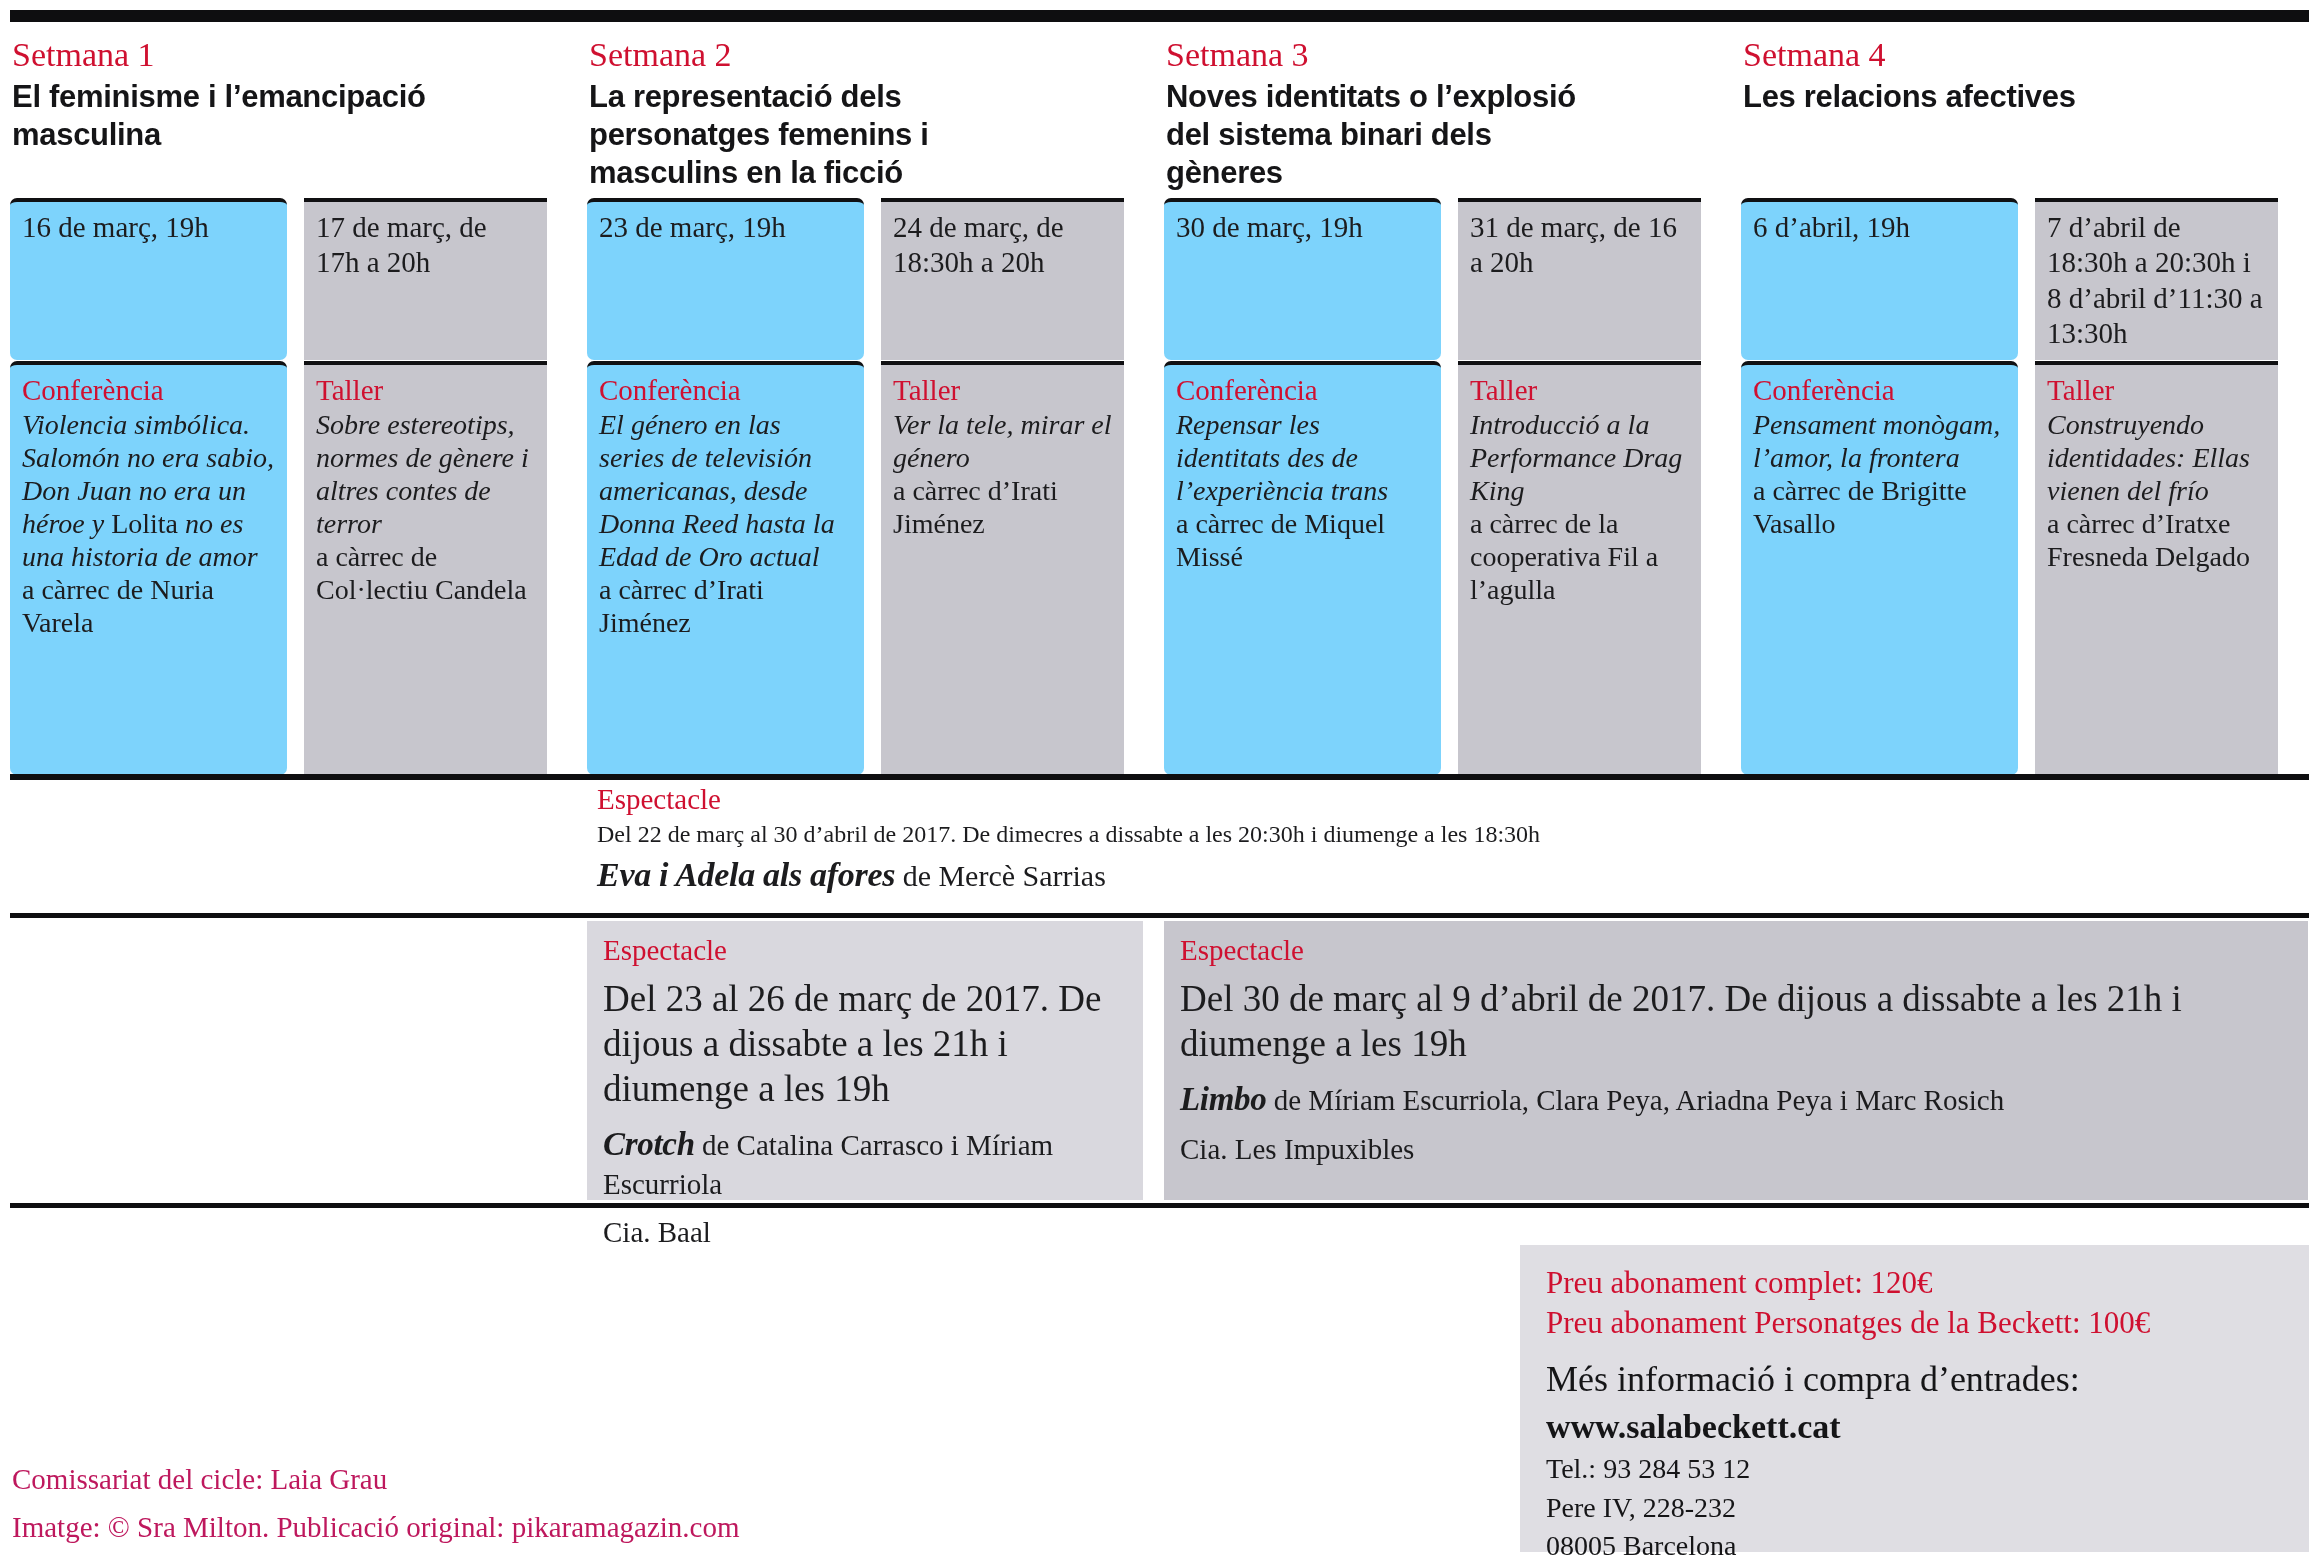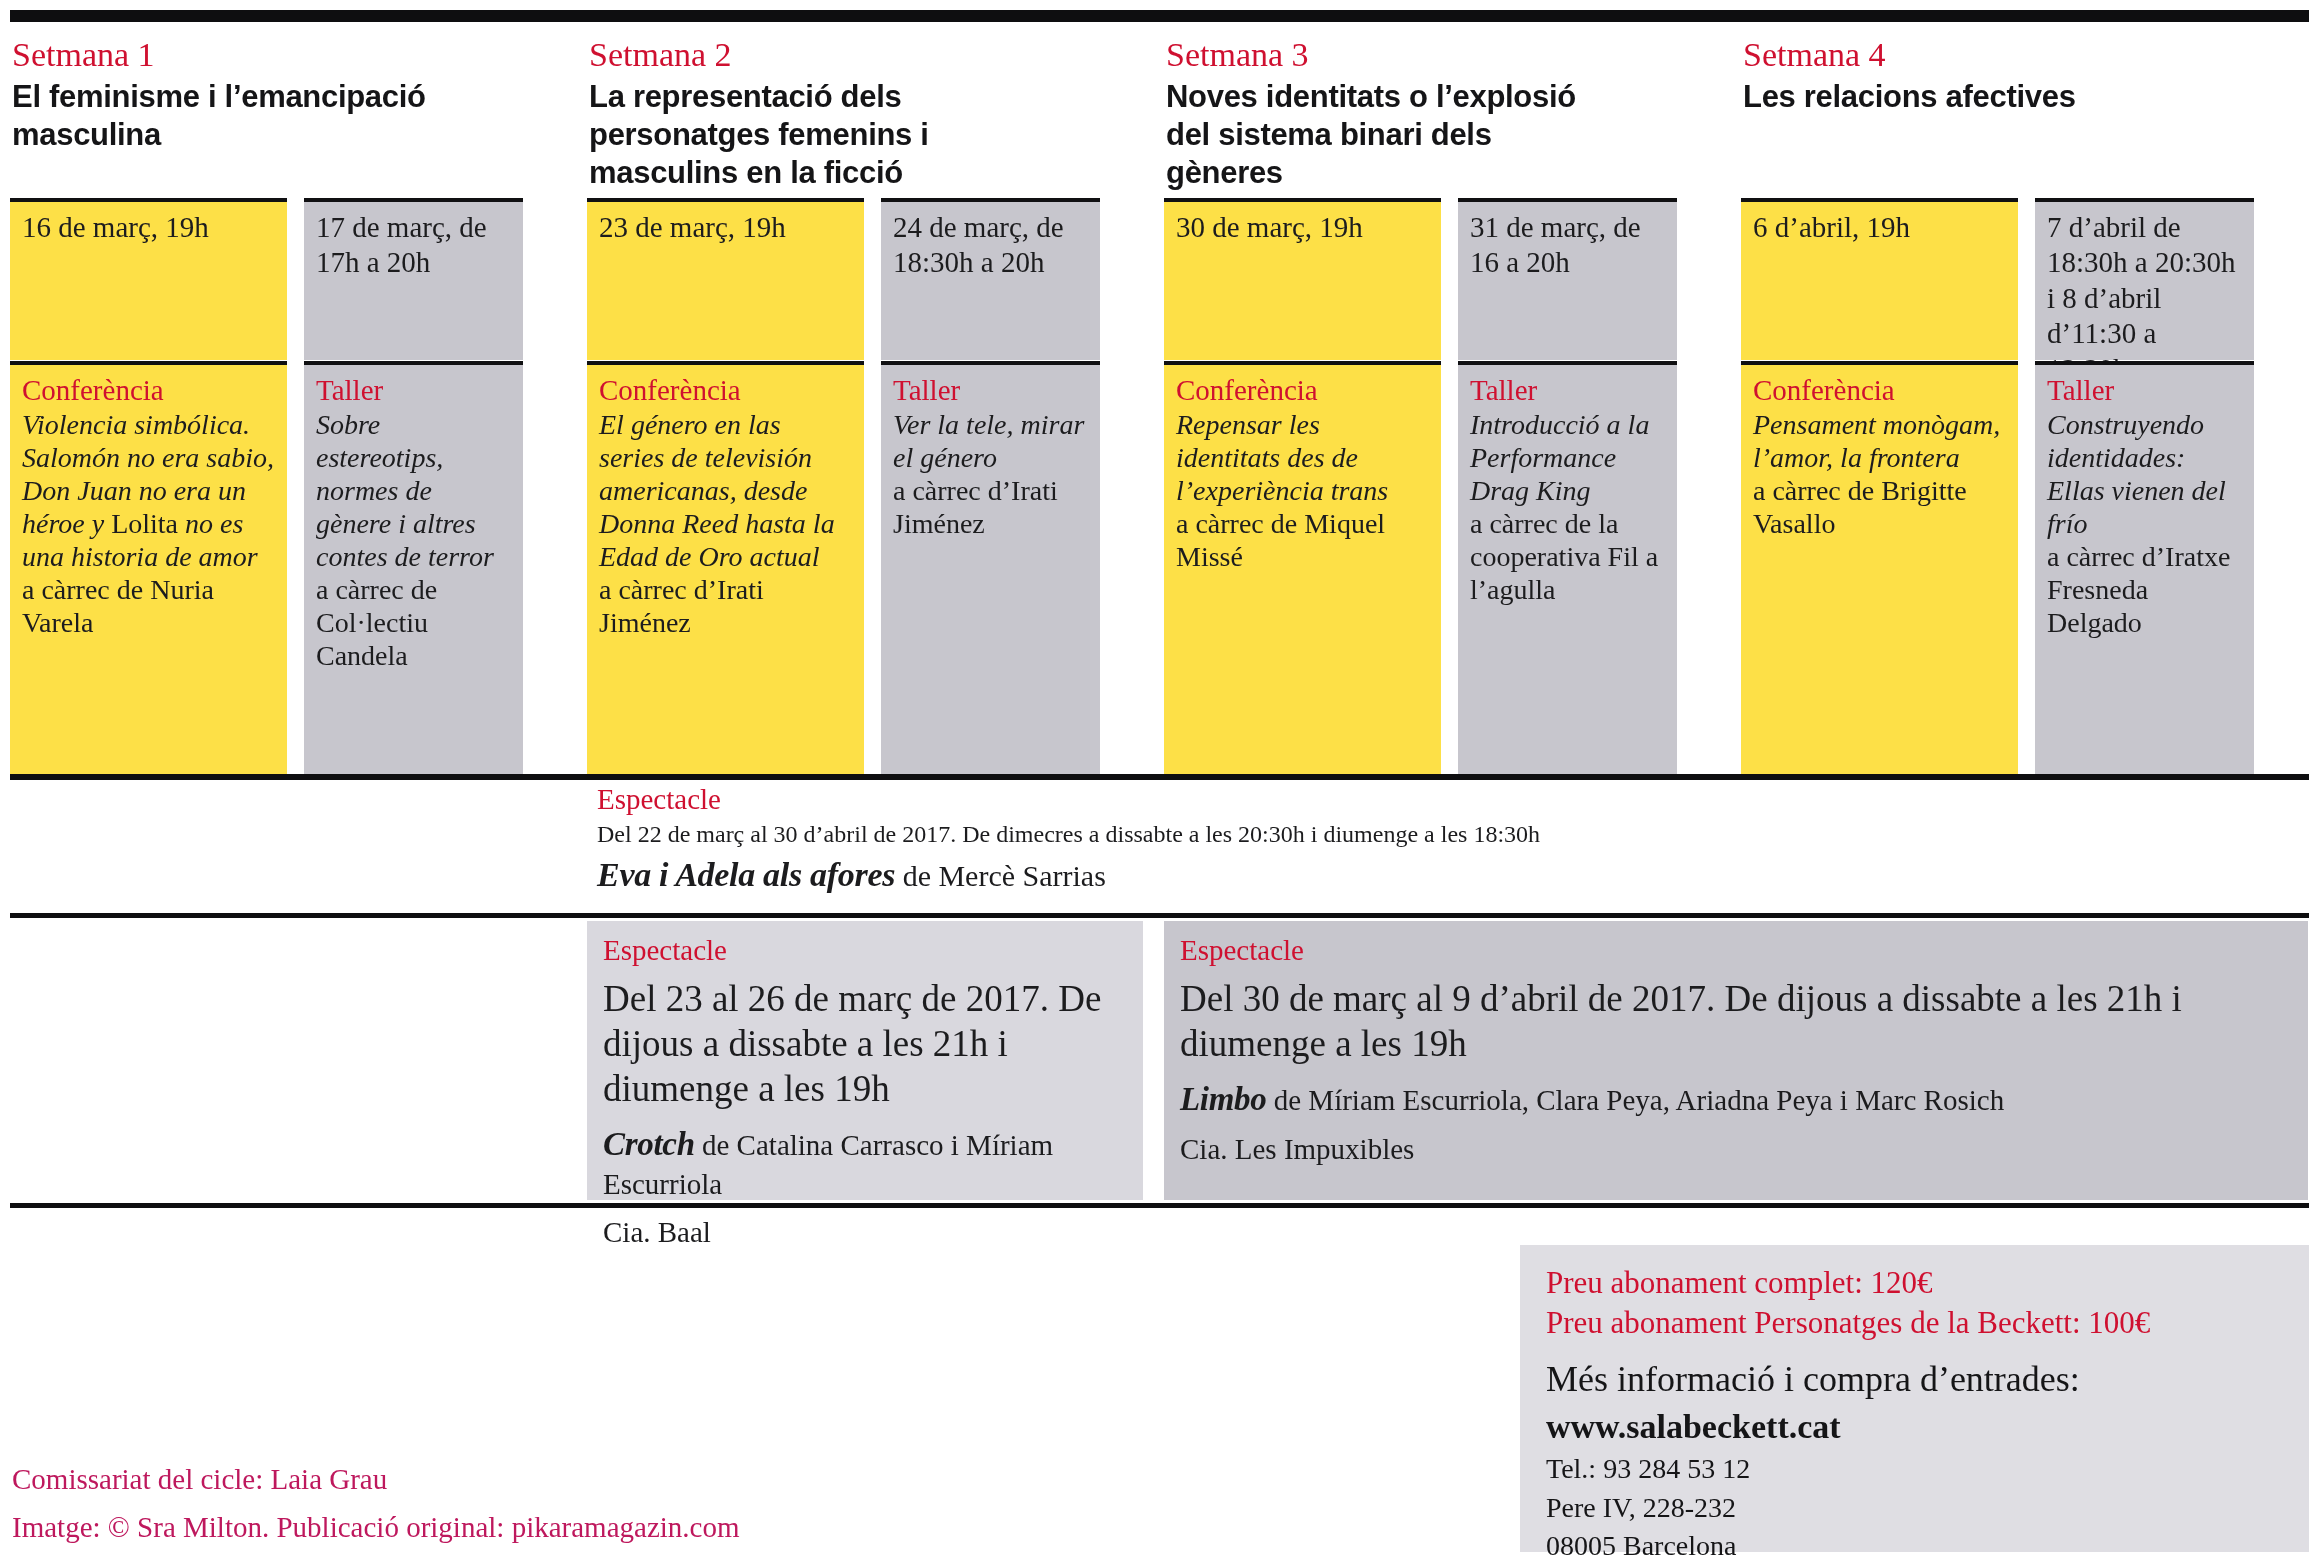--- a/index.html
+++ b/index.html
@@ -22,24 +22,24 @@
   .kicker{
     font-size:34px;line-height:1.15;color:#cf1030;margin:0;
   }
   .week-title{
     font-family:"Liberation Sans","DejaVu Sans",sans-serif;
     font-weight:bold;font-size:31px;line-height:1.22;margin:4px 0 0 0;
     white-space:pre-line;color:#151517;letter-spacing:-0.3px;
   }
   .cell{position:absolute;box-sizing:border-box;border-top:4px solid #101012;
         padding:8px 12px 0 12px;}
-  .light{background:#fde047;}
+  .light{background:#7dd3fc;border-radius:7px;}
   .dark{background:#c7c6cd;}
   .cell.c1{left:0;width:277px;}
-  .cell.c2{left:294px;width:219px;}
+  .cell.c2{left:294px;width:243px;}
   .cell.date{top:163px;height:162px;font-size:29px;line-height:1.22;}
   .cell.sess{top:326px;height:414px;}
   .cell p{margin:0;}
   .sess-label,.show-label{font-size:29px;line-height:1.2;color:#cf1030;margin:0 0 8px 0;}
   .sess-title{font-size:28px;line-height:1.18;}
   .it{font-style:italic;}
   .credit{font-size:28px;line-height:1.18;margin-top:14px;}
 
   #espectacle-row{position:absolute;left:597px;top:782px;width:1713px;}
   #espectacle-row .show-label{margin:0;}

